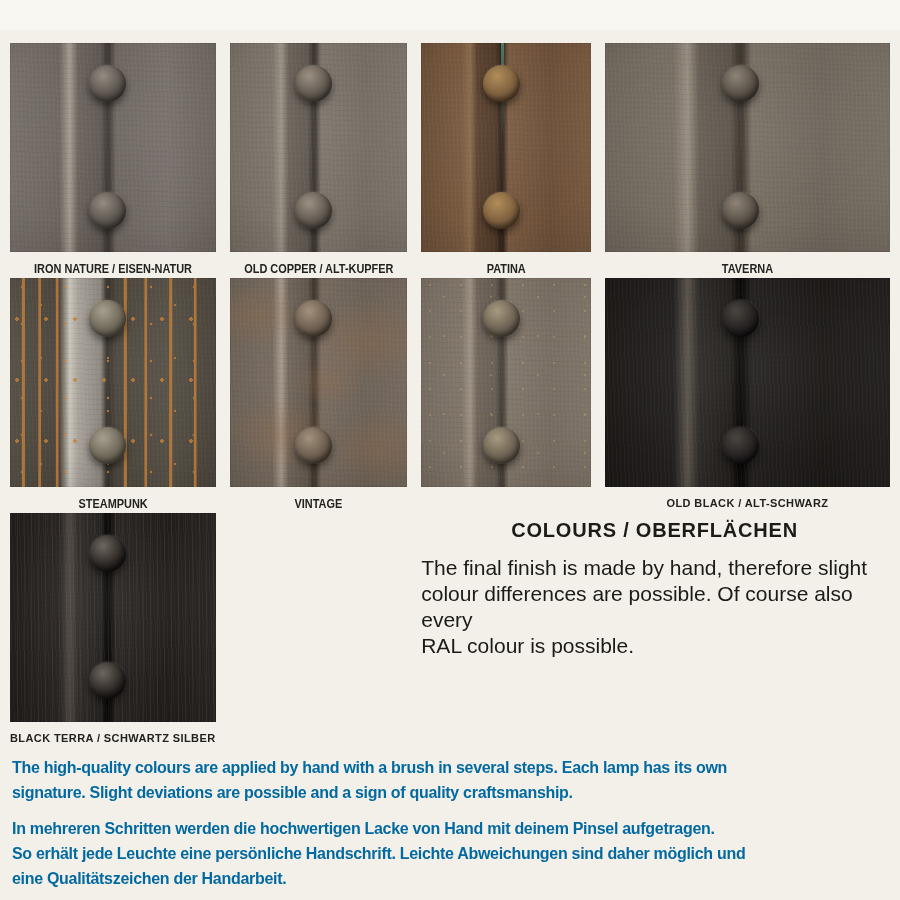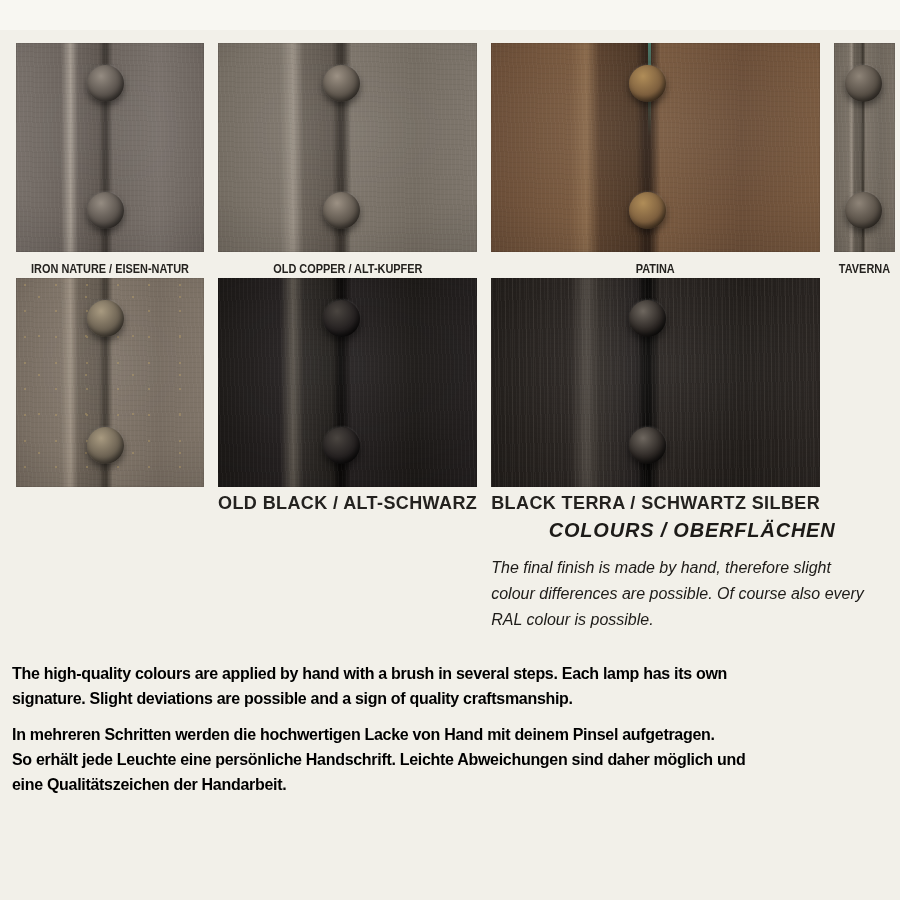--- a/index.html
+++ b/index.html
@@ -5,23 +5,23 @@
   html,body{margin:0;padding:0;}
   body{
     width:900px;height:900px;overflow:hidden;position:relative;
     background:#f2f0e9;
     font-family:"Liberation Sans","DejaVu Sans",sans-serif;
     color:#1d1b18;
   }
   .top-strip{position:absolute;top:0;left:0;right:0;height:30px;background:#f8f7f2;}
   .swatch-grid{
     position:relative;
-    display:grid;grid-template-columns:repeat(6,1fr);
+    display:grid;grid-template-columns:repeat(2,1fr);
     column-gap:14px;row-gap:0;
-    padding:43px 16px 0;
+    padding:43px 10px 0;
   }
   figure.cell{margin:0;}
   .metal{
     position:relative;height:209px;overflow:hidden;
     box-shadow:inset 0 0 0 1px rgba(0,0,0,.07);
     background:
       radial-gradient(140% 100% at 50% 42%, rgba(255,255,255,0.05) 0%, rgba(0,0,0,0) 45%, rgba(0,0,0,0.24) 100%),
       linear-gradient(90deg,
         var(--base) 0%, var(--base2) 24%,
         var(--edge) 29%,
@@ -102,35 +102,35 @@
     opacity:.10;
   }
 
   figcaption.cap{
     margin:7px 0 0;height:19px;line-height:19px;
     display:flex;align-items:center;justify-content:center;
     font-size:13px;font-weight:bold;color:#24221f;white-space:nowrap;
   }
   .cap .inner{display:inline-block;}
   .cap.cond .inner{transform:scaleX(.84);transform-origin:center;}
-  .cap.wide{font-size:18px;letter-spacing:.4px;align-items:flex-end;}
-
-  .info{grid-column:3 / 5;grid-row:3;padding:0 2px 0 0;font-style:italic;}
+  .cap.wide{font-size:11px;letter-spacing:.4px;align-items:flex-end;}
+
+  .info{grid-column:3 / 5;grid-row:3;padding:0 2px 0 0;}
   .info h2{
     margin:6px 0 13px;text-align:center;
     font-size:20px;font-weight:bold;letter-spacing:.8px;color:#1d1b18;
   }
   .info p{
-    margin:0 0 21px;font-size:16px;line-height:26px;color:#1d1b18;
+    margin:0 0 21px;font-size:21px;line-height:26px;color:#1d1b18;
     white-space:pre-line;
   }
   .footer{padding:0 12px;margin-top:7px;}
   .footer p{
     margin:0 0 11px;font-size:16px;line-height:25px;font-weight:bold;
-    letter-spacing:-.3px;color:#000000;white-space:pre-line;
+    letter-spacing:-.3px;color:#0369a1;white-space:pre-line;
   }
 </style>
 </head>
 <body style="background: rgb(242, 240, 233);">
 
 <div class="top-strip"></div>
 
 <div class="swatch-grid">
 
   <figure class="cell" style="--base: #78706a; --base2: #6d655f; --edge: #a39a90; --strip: #6a625c; --strip2: #5e5650; --seam: #403a35; --rivet: #5a534d; --rivet-hi: #958c82; --rivet-dark: #2e2a26;">

